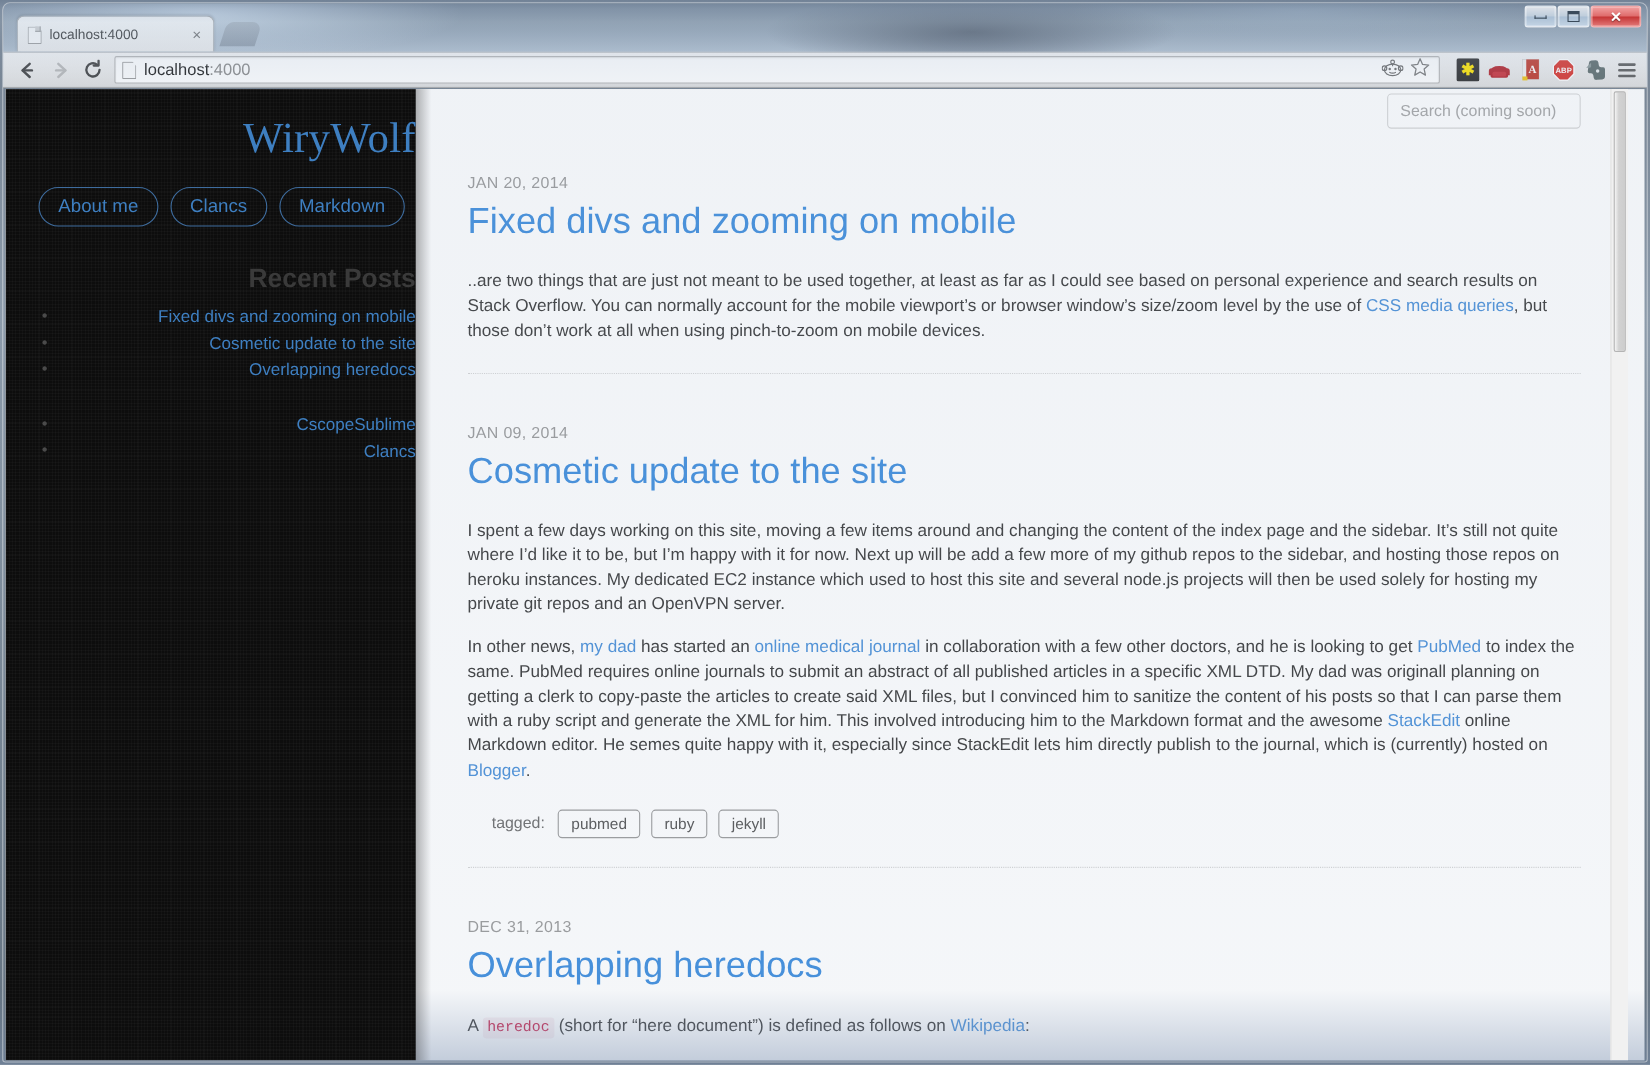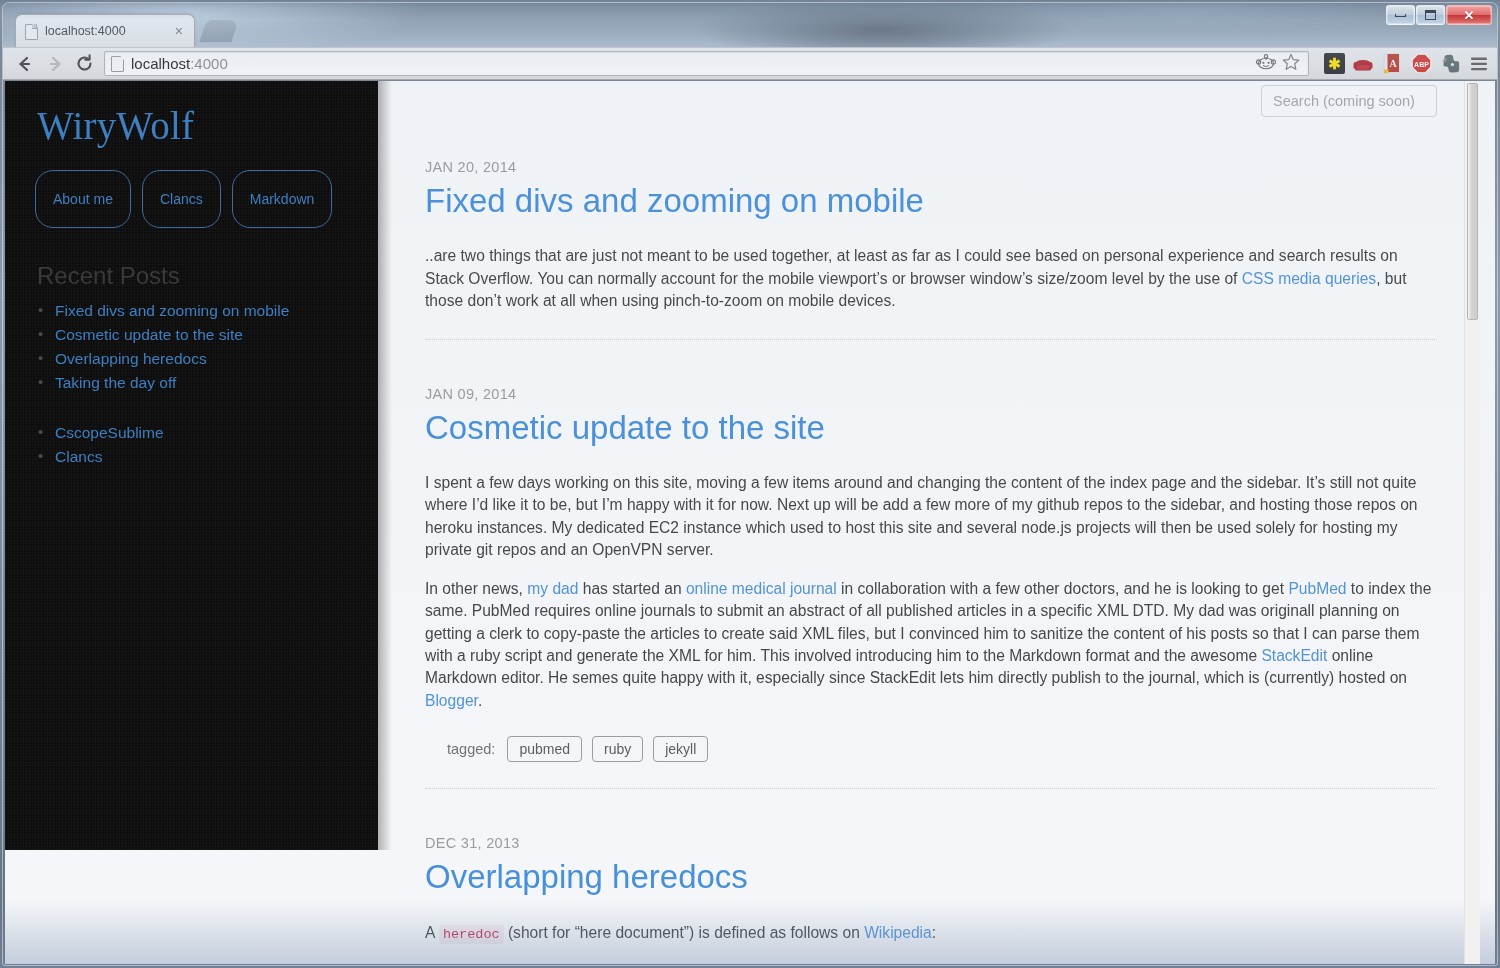--- a/index.html
+++ b/index.html
@@ -173,47 +173,48 @@
     position: absolute;
     left: 5px; top: 81px;
     width: 1490px; height: 883px;
     background: #ffffff;
     overflow: hidden;
   }
 
   
   .sidebar {
     position: absolute; left: 0; top: 0;
-    width: 373px; height: 769px;
+    width: 373px; height: 883px;
     background-color: #0d0d0d;
     background-image:
       repeating-linear-gradient(0deg, rgba(255,255,255,0.022) 0 1px, transparent 1px 3px),
       repeating-linear-gradient(90deg, rgba(255,255,255,0.022) 0 1px, transparent 1px 3px);
     padding: 22px 0 0 30px;
     z-index: 5;
+    text-align: right;
   }
   .sidebar::after {
     content:""; position:absolute; right:-14px; top:0; width:14px; height:100%;
     background: linear-gradient(90deg, rgba(0,0,0,0.28), rgba(0,0,0,0));
   }
   .site-title {
     font-family: "Liberation Serif", "DejaVu Serif", serif;
     font-size: 39px; color: #3e7fc1; margin: 0 0 22px 2px;
     font-weight: normal; letter-spacing: 0.2px;
   }
   .nav-pills { display: flex; gap: 11px; margin-bottom: 34px;}
   .pill {
     border: 1px solid #3e6c9e; border-radius: 18px;
-    color: #3e7fc1; font-size: 14px;
-    padding: 20px 17px; text-decoration: none;
+    color: #3e7fc1; font-size: 17px;
+    padding: 7px 17px; text-decoration: none;
     display: inline-block; cursor: pointer;
     background: transparent;
   }
   .side-head {
-    color: #3a3a3a; font-size: 24px; font-weight: normal;
+    color: #3a3a3a; font-size: 24px; font-weight: bold;
     margin: 0 0 12px 2px;
   }
   .side-list { list-style: none; margin: 0 0 32px 0; padding: 0 0 0 20px; }
   .side-list li {
     position: relative; margin-bottom: 6px;
   }
   .side-list li::before {
     content: "•"; position: absolute; left: -17px; top: -1px;
     color: #4a4a4a; font-size: 15px;
   }
@@ -419,21 +420,20 @@
         <a class="pill">About me</a>
         <a class="pill">Clancs</a>
         <a class="pill">Markdown</a>
       </nav>
 
       <h2 class="side-head">Recent Posts</h2>
       <ul class="side-list">
         <li><a>Fixed divs and zooming on mobile</a></li>
         <li><a>Cosmetic update to the site</a></li>
         <li><a>Overlapping heredocs</a></li>
-        <li><a>Taking the day off</a></li>
       </ul>
 
       <ul class="side-list">
         <li><a>CscopeSublime</a></li>
         <li><a>Clancs</a></li>
       </ul>
     </aside>
 
     <main class="content">
       <div class="content-inner">

